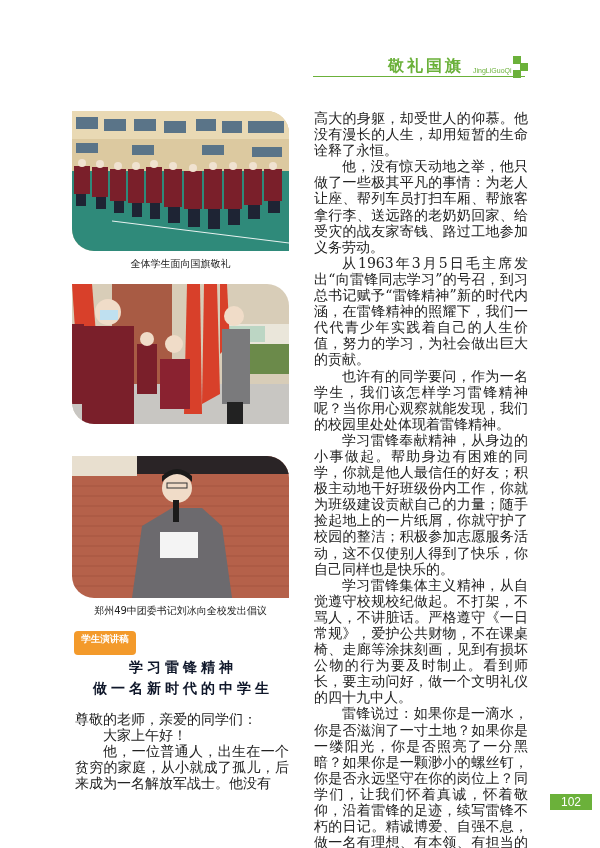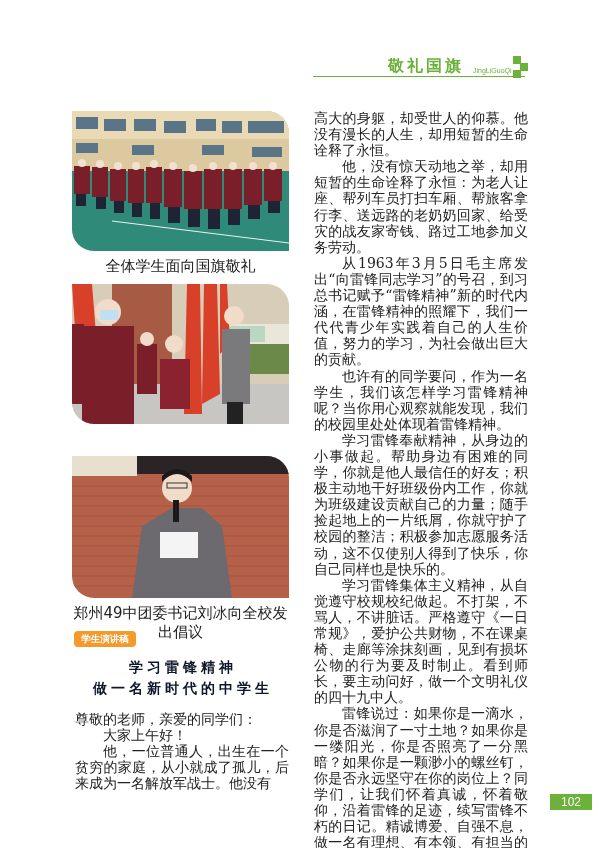--- a/index.html
+++ b/index.html
@@ -10,23 +10,23 @@
   .header-line { position: absolute; left: 313px; top: 76px; width: 212px; height: 1px; background: #6bb13a; }
   .header-title { position: absolute; left: 388px; top: 56px; font-family: "DejaVu Sans", sans-serif; font-weight: bold; font-size: 16px; letter-spacing: 3px; color: #6bb13a; }
   .header-pinyin { position: absolute; left: 473px; top: 67px; font-family: "Liberation Sans", sans-serif; font-size: 7px; color: #6bb13a; }
   .sq { position: absolute; background: #6bb13a; }
   .sq1 { left: 513px; top: 56px; width: 8px; height: 8px; }
   .sq2 { left: 520px; top: 63px; width: 8px; height: 8px; }
   .sq3 { left: 513px; top: 70px; width: 8px; height: 8px; }
 
   .photo { position: absolute; left: 72px; width: 217px; overflow: hidden; border-radius: 0 22px 0 22px; }
   .photo svg { display: block; }
-  .caption { position: absolute; left: 72px; width: 217px; text-align: center; font-family: "DejaVu Sans", sans-serif; font-size: 15px; color: #222; }
+  .caption { position: absolute; left: 72px; width: 217px; text-align: center; font-family: "DejaVu Sans", sans-serif; font-size: 10px; color: #222; }
 
-  .tag { position: absolute; left: 74px; top: 631px; width: 62px; height: 16px; border-radius: 4px; background: #f39a2b; color: #fff; font-family: "DejaVu Sans", sans-serif; font-weight: bold; font-size: 9.5px; line-height: 16px; text-align: center; }
+  .tag { position: absolute; left: 74px; top: 631px; width: 62px; height: 24px; border-radius: 4px; background: #f39a2b; color: #fff; font-family: "DejaVu Sans", sans-serif; font-weight: bold; font-size: 9.5px; line-height: 16px; text-align: center; }
 
   .speech-title { position: absolute; left: 72px; top: 657px; width: 222px; text-align: center; font-family: "DejaVu Serif", serif; font-weight: bold; font-size: 14px; letter-spacing: 4px; line-height: 21px; color: #0f172a; }
 
   .body-text { position: absolute; font-size: 14px; line-height: 16.1px; color: #222; text-align: justify; }
   .body-text p { margin: 0; }
   .body-text p.indent { text-indent: 2em; }
   .left-col { left: 75px; top: 711px; width: 214px; }
   .right-col { left: 314px; top: 110px; width: 214px; }
 
   .page-num { position: absolute; left: 506px; top: 794px; width: 42px; height: 16px; background: #6bb13a; color: #fff; font-family: "Liberation Sans", sans-serif; font-size: 12px; line-height: 16px; text-align: center; margin-left: 44px; }
@@ -170,21 +170,21 @@
 </div>
 
 <div class="body-text left-col">
   <p>尊敬的老师，亲爱的同学们：</p>
   <p class="indent">大家上午好！</p>
   <p class="indent">他，一位普通人，出生在一个贫穷的家庭，从小就成了孤儿，后来成为一名解放军战士。他没有</p>
 </div>
 
 <div class="body-text right-col">
   <p>高大的身躯，却受世人的仰慕。他没有漫长的人生，却用短暂的生命诠释了永恒。</p>
-  <p class="indent">他，没有惊天动地之举，却用短暂的生命诠释了永恒：为老人让座、帮列车员打扫车厢、帮旅客拿行李、送远路的老奶奶回家、给受灾的战友家寄钱、路过工地参加义务劳动。</p>
+  <p class="indent">他，没有惊天动地之举，他只做了一些极其平凡的事情：为老人让座、帮列车员打扫车厢、帮旅客拿行李、送远路的老奶奶回家、给受灾的战友家寄钱、路过工地参加义务劳动。</p>
   <p class="indent">从1963年3月5日毛主席发出“向雷锋同志学习”的号召，到习总书记赋予“雷锋精神”新的时代内涵，在雷锋精神的照耀下，我们一代代青少年实践着自己的人生价值，努力的学习，为社会做出巨大的贡献。</p>
   <p class="indent">也许有的同学要问，作为一名学生，我们该怎样学习雷锋精神呢？当你用心观察就能发现，我们的校园里处处体现着雷锋精神。</p>
   <p class="indent">学习雷锋奉献精神，从身边的小事做起。帮助身边有困难的同学，你就是他人最信任的好友；积极主动地干好班级份内工作，你就为班级建设贡献自己的力量；随手捡起地上的一片纸屑，你就守护了校园的整洁；积极参加志愿服务活动，这不仅使别人得到了快乐，你自己同样也是快乐的。</p>
   <p class="indent">学习雷锋集体主义精神，从自觉遵守校规校纪做起。不打架，不骂人，不讲脏话。严格遵守《一日常规》，爱护公共财物，不在课桌椅、走廊等涂抹刻画，见到有损坏公物的行为要及时制止。看到师长，要主动问好，做一个文明礼仪的四十九中人。</p>
   <p class="indent">雷锋说过：如果你是一滴水，你是否滋润了一寸土地？如果你是一缕阳光，你是否照亮了一分黑暗？如果你是一颗渺小的螺丝钉，你是否永远坚守在你的岗位上？同学们，让我们怀着真诚，怀着敬仰，沿着雷锋的足迹，续写雷锋不朽的日记。精诚博爱、自强不息，做一名有理想、有本领、有担当的新时代中学生。</p>
   <p class="indent">积极发言。</p>
 </div>
 
 <div class="page-num">102</div>
 

